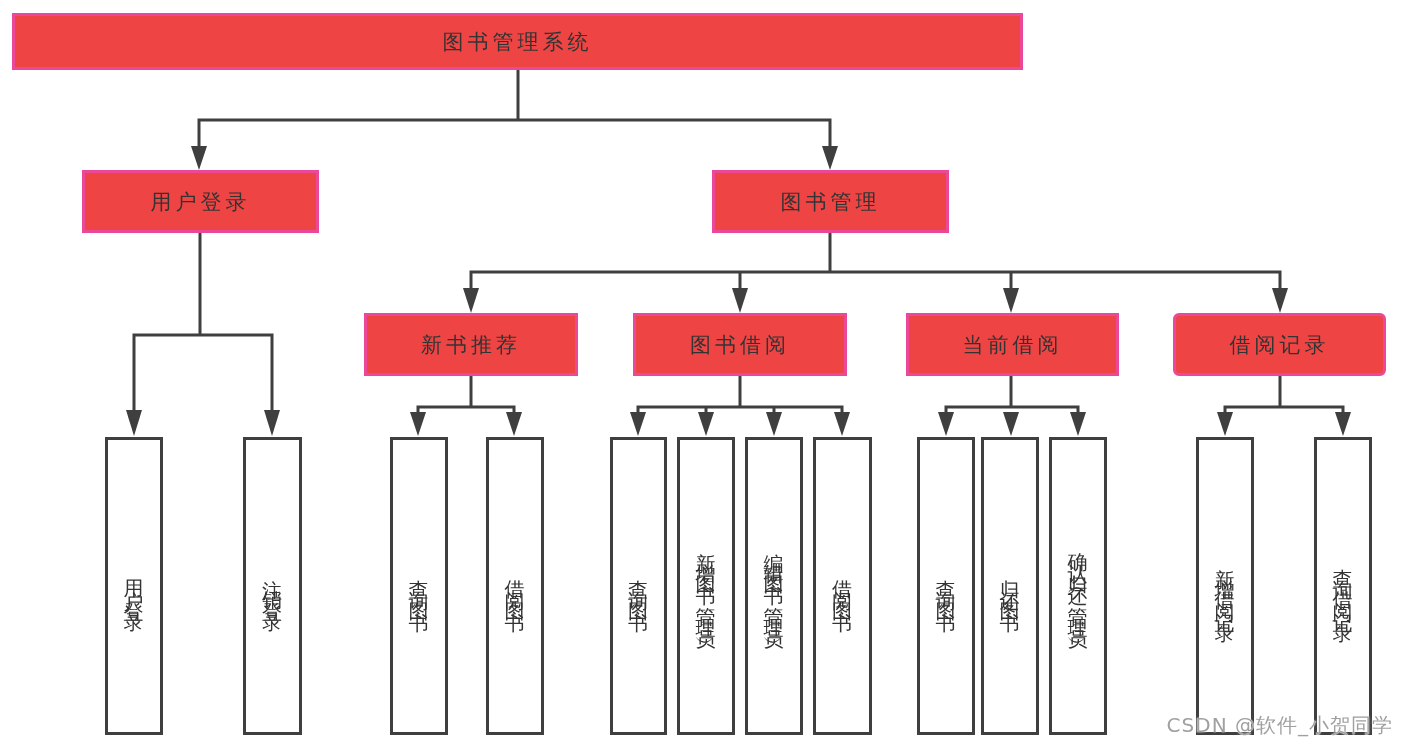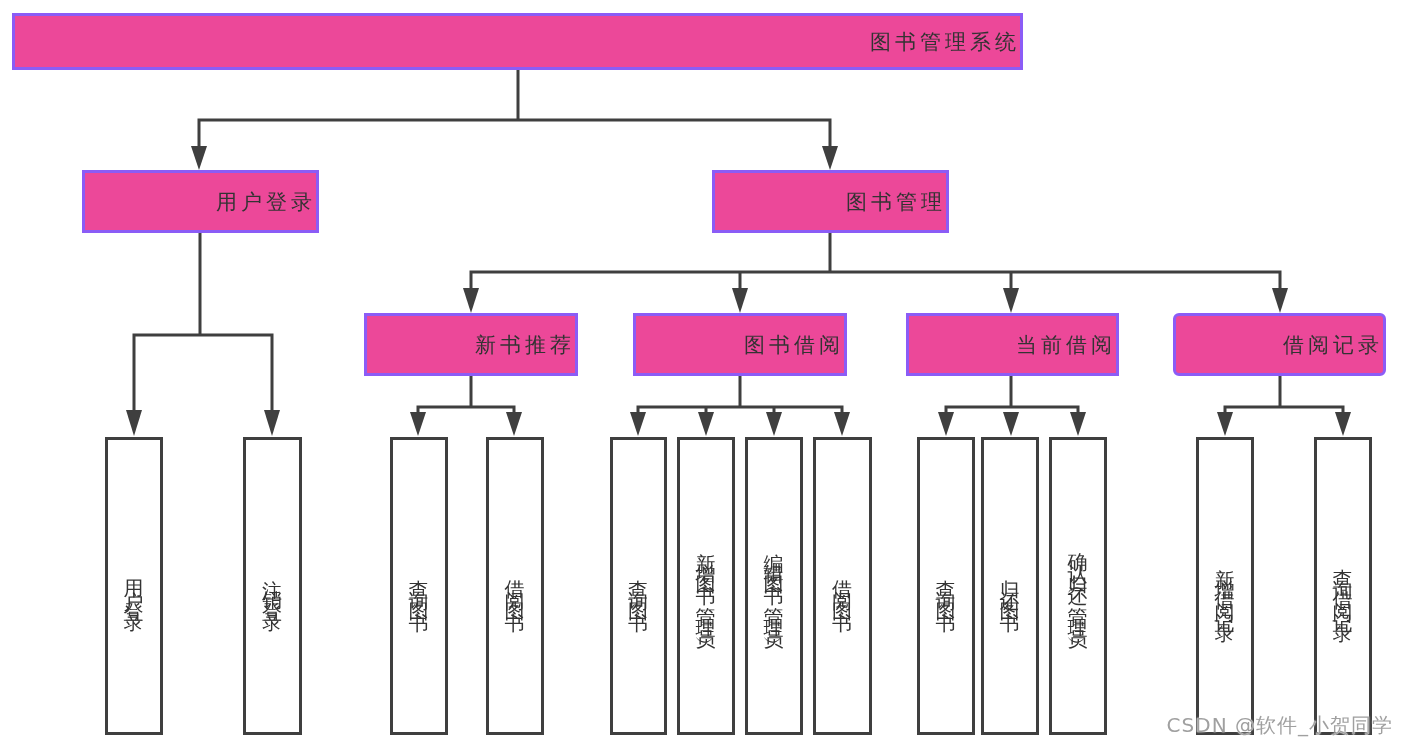--- a/index.html
+++ b/index.html
@@ -22,25 +22,25 @@
     stroke: #3f3f3f;
     stroke-width: 3;
     fill: none;
   }
   #wires polygon {
     fill: #3f3f3f;
     stroke: none;
   }
   .hbox {
     position: absolute;
-    border: 3px solid #8b5cf6;
-    background: #ec4899;
+    border: 3px solid #ec4899;
+    background: #ef4444;
     display: flex;
     align-items: center;
-    justify-content: flex-end;
+    justify-content: center;
     z-index: 2;
   }
   .hbox span {
     font-size: 21px;
     letter-spacing: 4px;
     color: #333333;
     white-space: nowrap;
   }
   .vbox {
     position: absolute;

